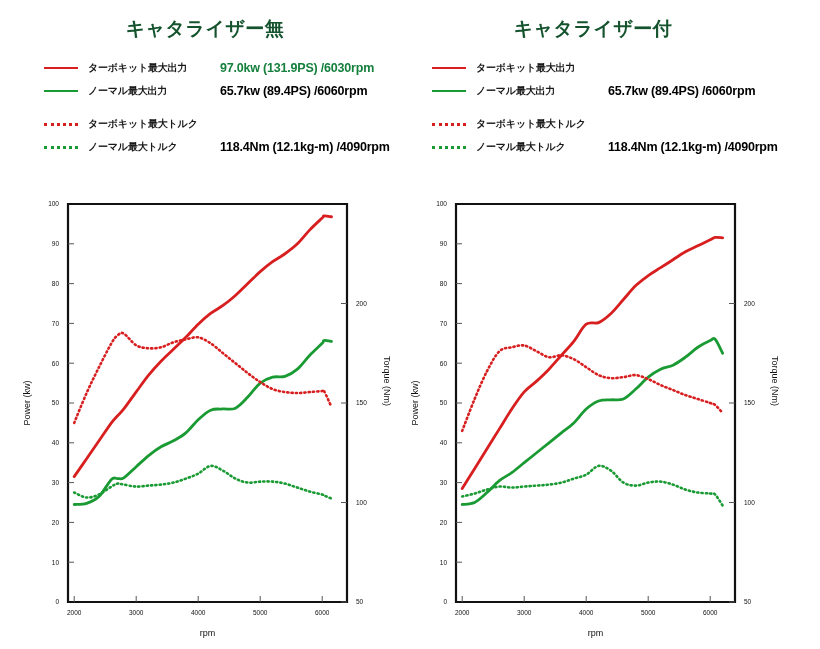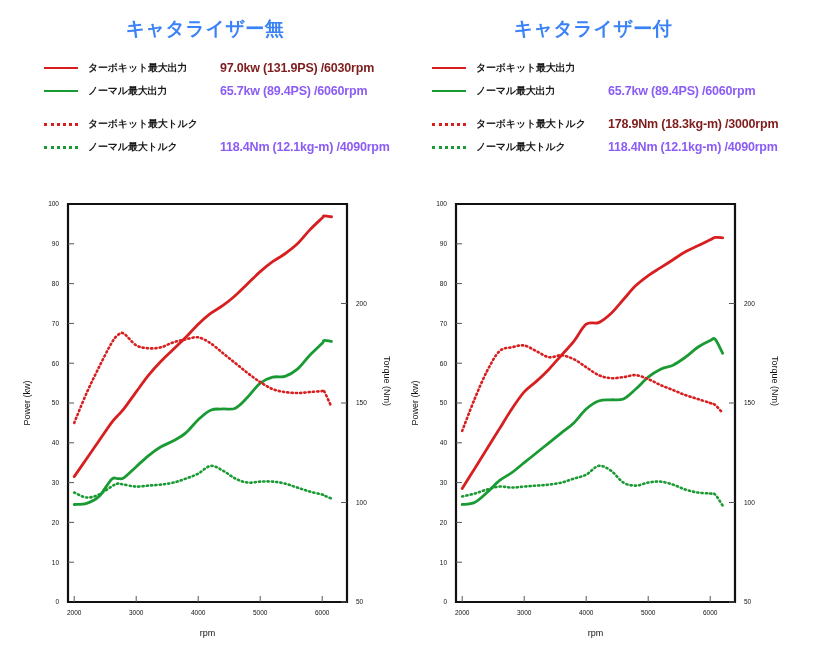--- a/index.html
+++ b/index.html
@@ -26,21 +26,21 @@
     height: 649px;
   }
   .panel.left  { left: 0; }
   .panel.right { left: 388px; }
 
   .panel-title {
     text-align: center;
     font-size: 19px;
     font-weight: bold;
     letter-spacing: 0.5px;
-    color: #3b82f6;
+    color: #14532d;
     margin-top: 16px;
     height: 26px;
     line-height: 26px;
   }
 
   .legend {
     margin: 14px 0 0 44px;
     width: 350px;
   }
   .legend-group { margin-bottom: 10px; }
@@ -75,22 +75,22 @@
     font-weight: bold;
     white-space: nowrap;
     letter-spacing: -0.2px;
   }
   .legend-value {
     font-size: 12.5px;
     font-weight: bold;
     white-space: nowrap;
     letter-spacing: -0.2px;
   }
-  .legend-value.red  { color: #7f1d1d; }
-  .legend-value.dark { color: #8b5cf6; }
+  .legend-value.red  { color: #15803d; }
+  .legend-value.dark { color: #000000; }
 
   .chart-wrap {
     position: absolute;
     left: 0;
     top: 190px;
     width: 410px;
     height: 455px;
   }
   svg { display: block; }
   .axis-line {
@@ -225,21 +225,20 @@
           <span class="legend-label">ノーマル最大出力</span>
           <span class="legend-value dark">65.7kw (89.4PS) /6060rpm</span>
         </div>
       </div>
       <div class="legend-group">
         <div class="legend-row">
           <span class="swatch dot-red">
               <i></i>
             </span>
           <span class="legend-label">ターボキット最大トルク</span>
-          <span class="legend-value red">178.9Nm (18.3kg-m) /3000rpm</span>
         </div>
         <div class="legend-row">
           <span class="swatch dot-green">
               <i></i>
             </span>
           <span class="legend-label">ノーマル最大トルク</span>
           <span class="legend-value dark">118.4Nm (12.1kg-m) /4090rpm</span>
         </div>
       </div>
     </div>

